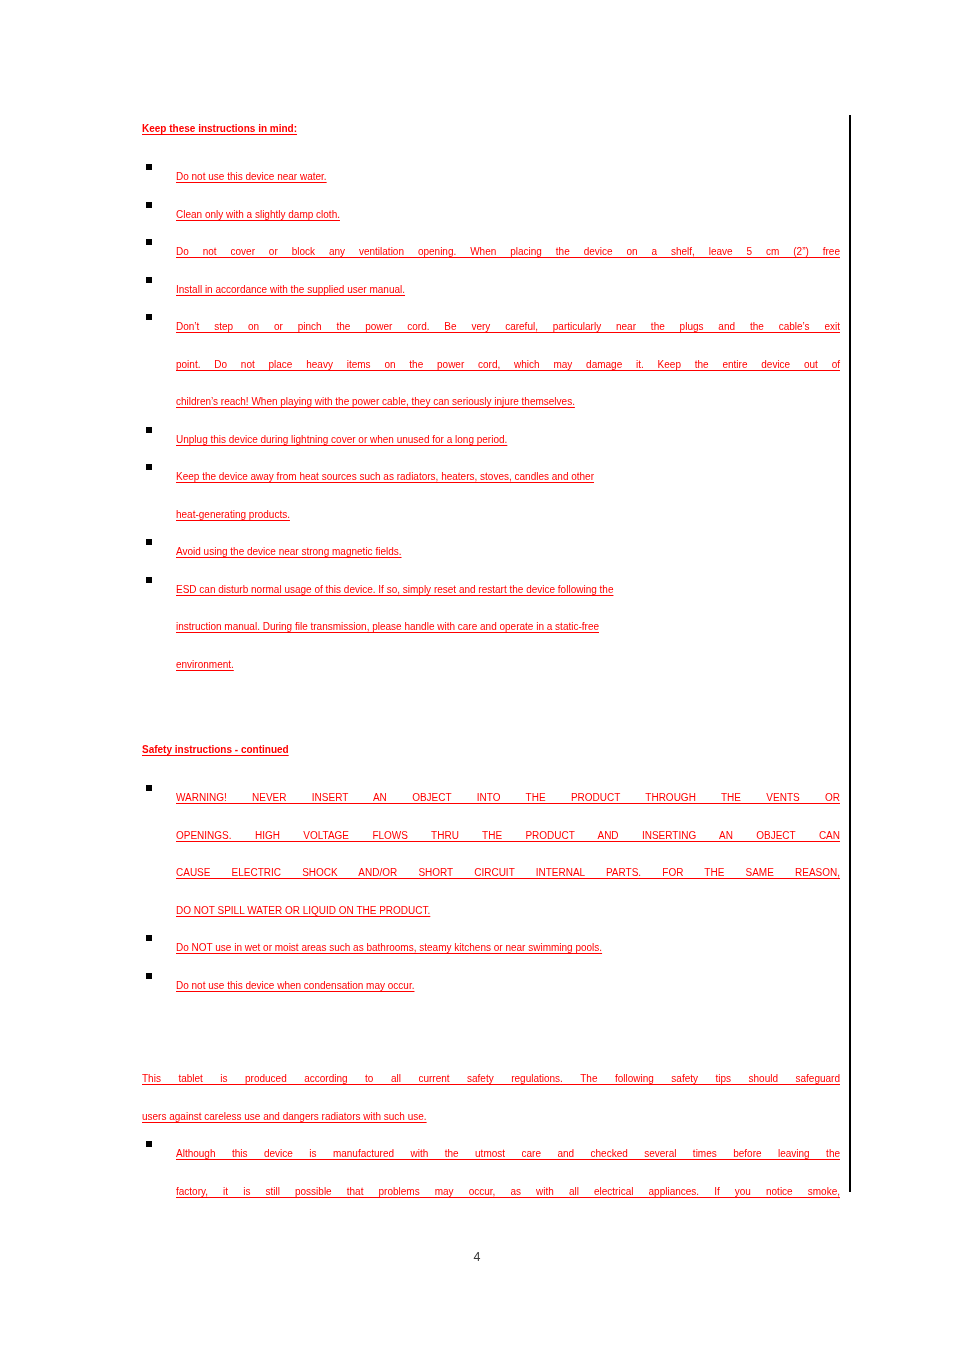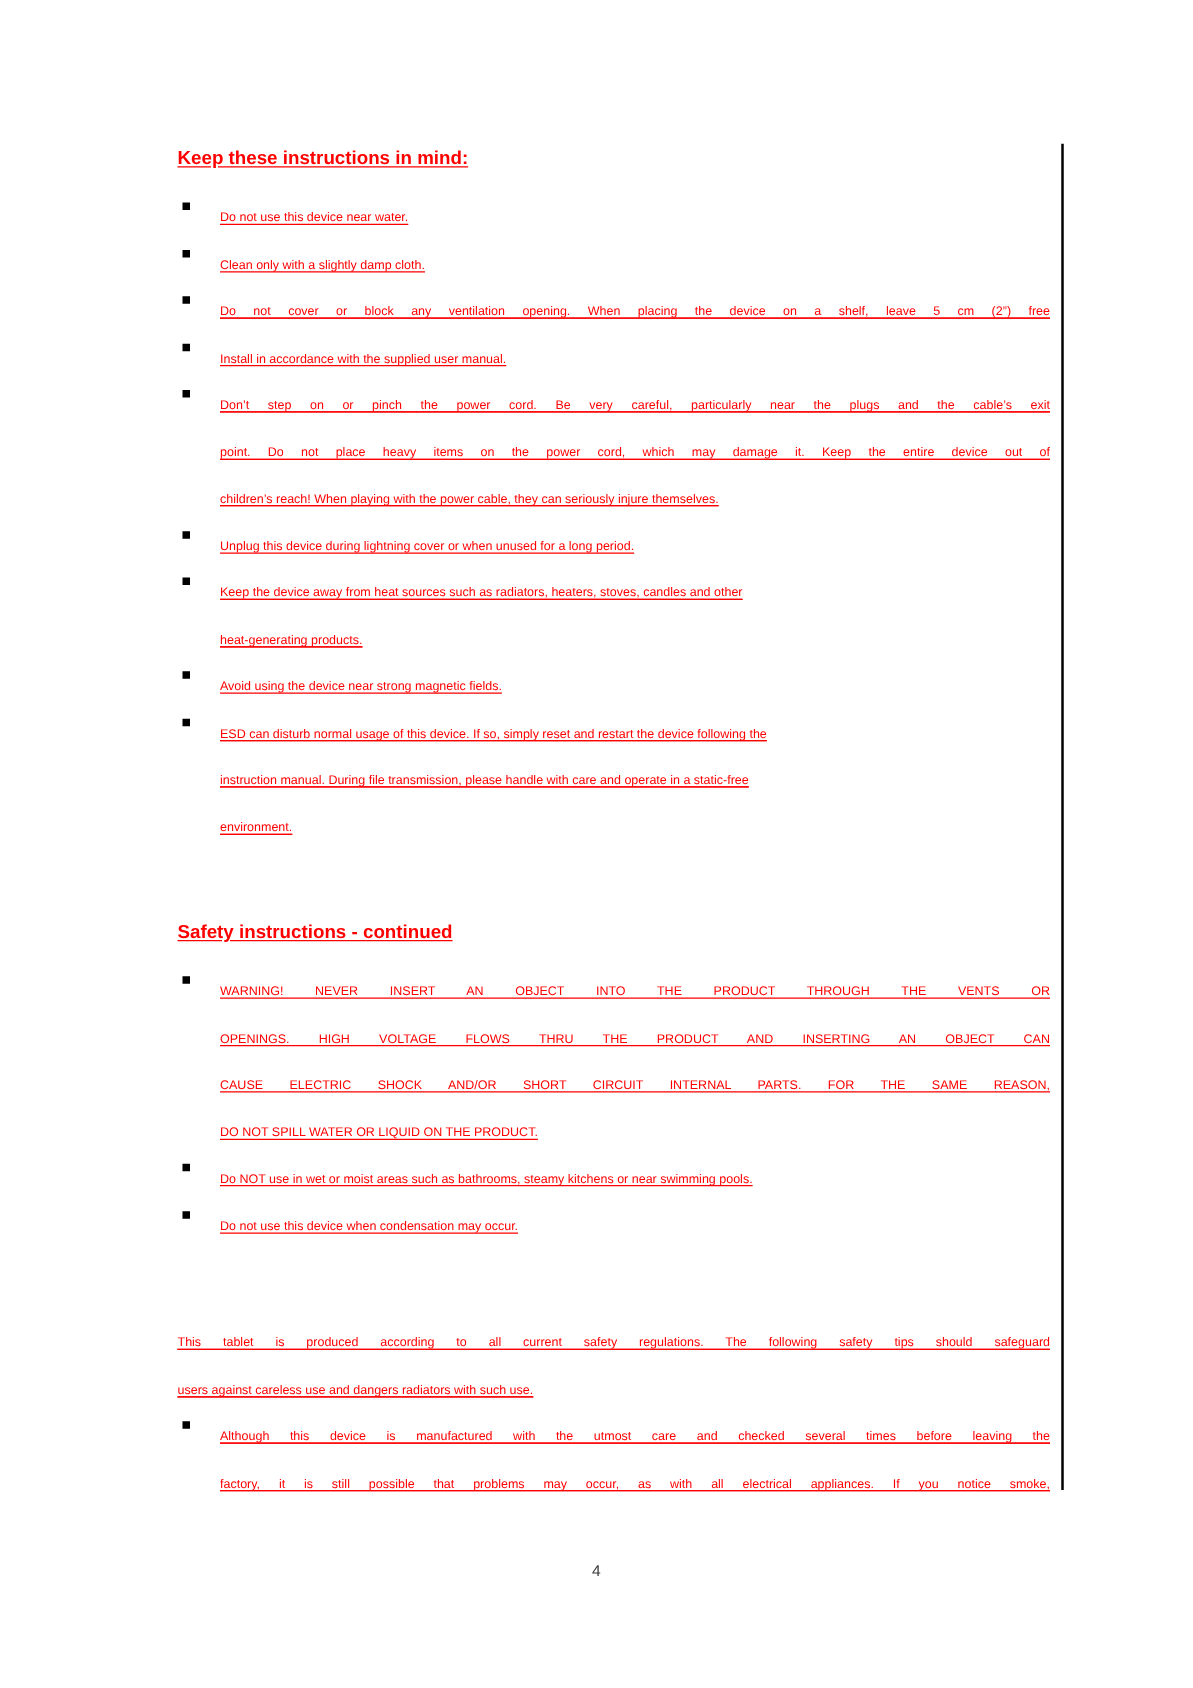--- a/index.html
+++ b/index.html
@@ -35,21 +35,21 @@
   #content {
     position: absolute;
     left: 142px;
     top: 118px;
     width: 698px;
   }
 
   .heading {
     color: #FF0000;
     font-weight: bold;
-    font-size: 15px;
+    font-size: 10px;
     line-height: 18px;
     text-decoration: underline;
     text-underline-offset: 2px;
     display: inline-block;
     white-space: nowrap;
   }
   .heading-row { margin: 0; padding: 0; }
 
   
   .gap-after-heading { height: 20px; }
@@ -97,21 +97,20 @@
     text-align-last: justify;
   }
   .warn-line.last {
     text-align-last: left;
   }
 
   .just-line {
     display: block;
     text-align: justify;
     text-align-last: justify;
-    text-decoration: underline;
   }
   .just-line.last {
     text-align-last: left;
   }
 
   #page-number {
     position: absolute;
     left: 0;
     top: 1250px;
     width: 954px;

